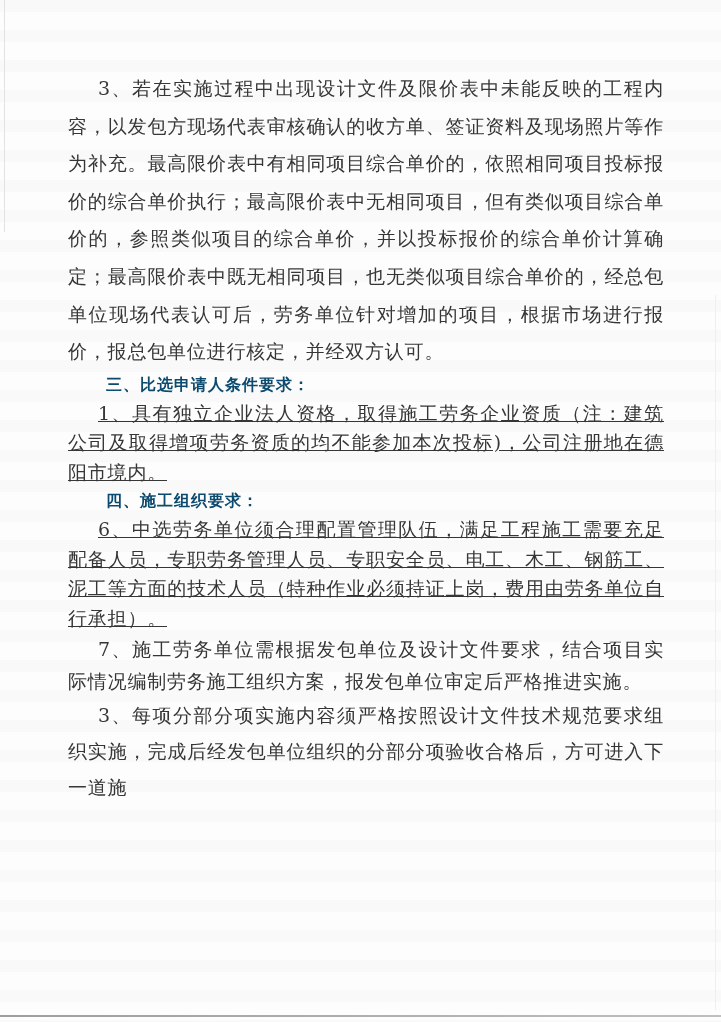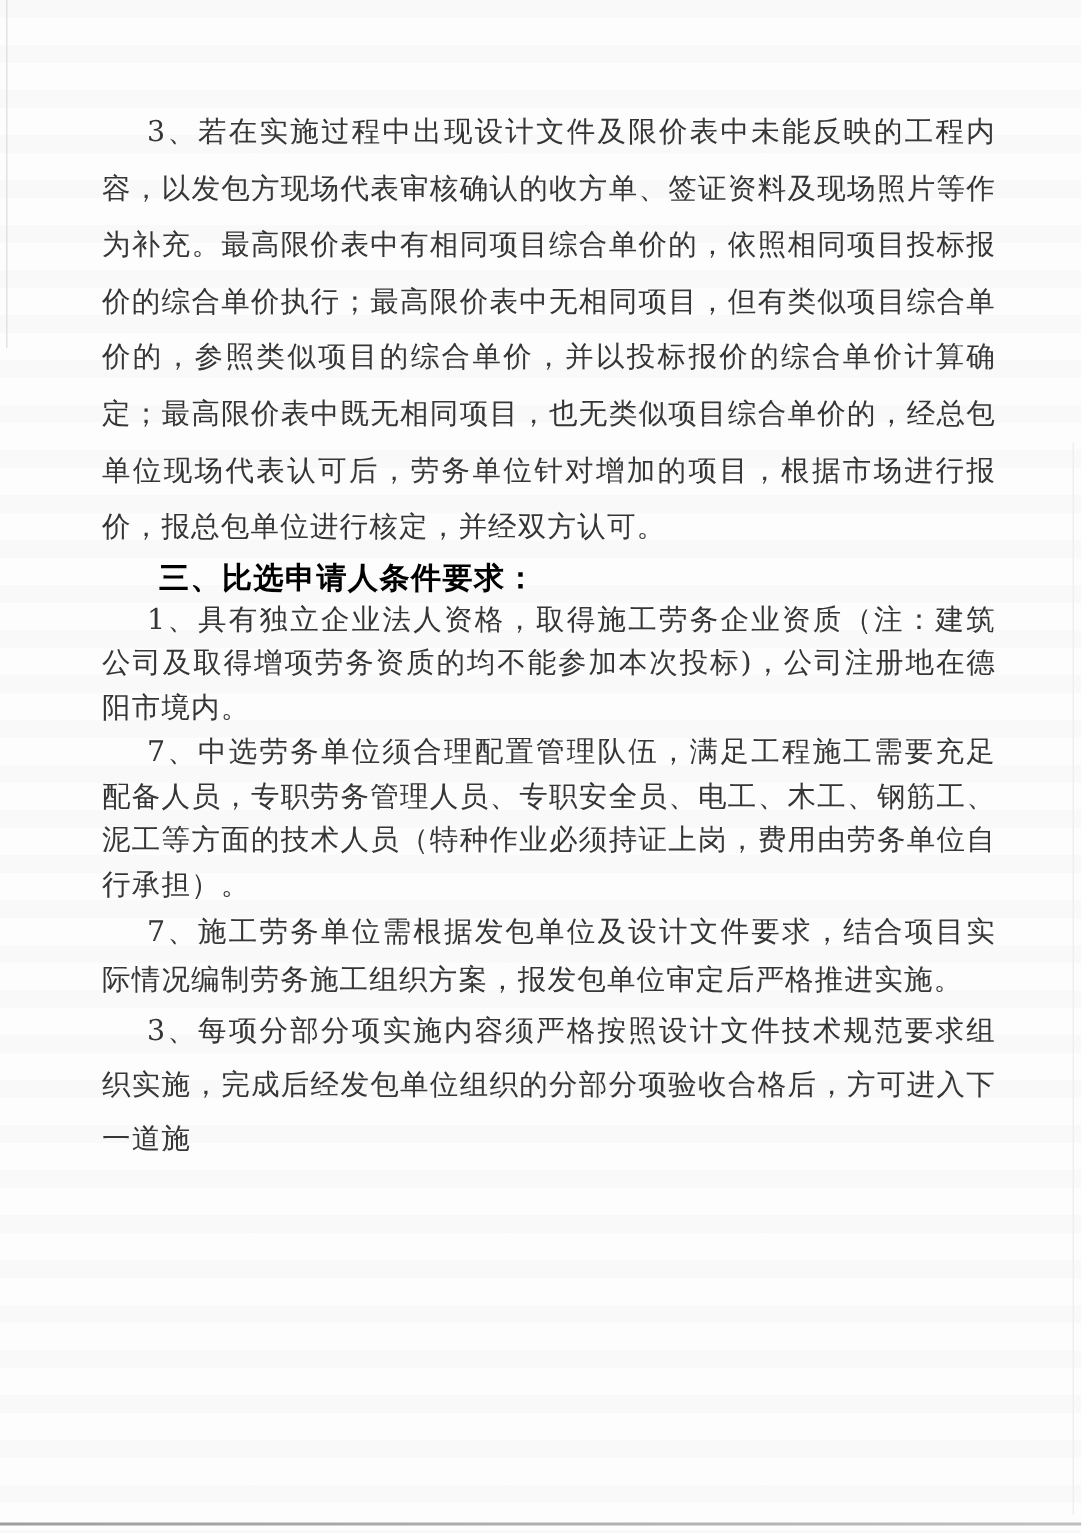--- a/index.html
+++ b/index.html
@@ -63,30 +63,30 @@
   }
   .content p {
     margin: 0;
     font-size: 19px;
     letter-spacing: 0.8px;
     text-align: justify;
     text-justify: inter-character;
   }
   .indent { text-indent: 30px; }
   .lh38 { line-height: 37.6px; }
-  .lh30 { line-height: 29.5px; }
+  .lh30 { line-height: 29.5px; text-decoration: underline; }
   .lh32 { line-height: 32px; }
   .lh36 { line-height: 36px; }
   .content h3 {
     margin: 0;
     padding-left: 38px;
-    font-size: 20px;
+    font-size: 16px;
     font-weight: 700;
     line-height: 28px;
-    color: #000000;
+    color: #0c4a6e;
     letter-spacing: 1px;
   }
   .mt2  { margin-top: 2px; }
   .mt4  { margin-top: 4px; }
   .mt6  { margin-top: 6px; }
   .mt10 { margin-top: 10px; }
   .mt12 { margin-top: 12px; }
 </style>
 </head>
 <body>
@@ -99,22 +99,23 @@
   <div class="content">
     <p class="indent lh38">3、若在实施过程中出现设计文件及限价表中未能反映的工程内容，以发包方现场代表审核确认的收方单、签证资料及现场照片等作为补充。最高限价表中有相同项目综合单价的，依照相同项目投标报价的综合单价执行；最高限价表中无相同项目，但有类似项目综合单价的，参照类似项目的综合单价，并以投标报价的综合单价计算确定；最高限价表中既无相同项目，也无类似项目综合单价的，经总包单位现场代表认可后，劳务单位针对增加的项目，根据市场进行报价，报总包单位进行核定，并经双方认可。</p>
 
     <h3 class="mt12">三、比选申请人条件要求：</h3>
 
     <p class="indent lh30 mt4">1、具有独立企业法人资格，取得施工劳务企业资质（注：建筑公司及取得增项劳务资质的均不能参加本次投标)，公司注册地在德阳市境内。</p>
 
 
 
 
+    <h3 class="mt2">四、施工组织要求：</h3>
 
-    <p class="indent lh30 mt12">7、中选劳务单位须合理配置管理队伍，满足工程施工需要充足配备人员，专职劳务管理人员、专职安全员、电工、木工、钢筋工、泥工等方面的技术人员（特种作业必须持证上岗，费用由劳务单位自行承担）。</p>
+    <p class="indent lh30 mt12">6、中选劳务单位须合理配置管理队伍，满足工程施工需要充足配备人员，专职劳务管理人员、专职安全员、电工、木工、钢筋工、泥工等方面的技术人员（特种作业必须持证上岗，费用由劳务单位自行承担）。</p>
 
     <p class="indent lh32 mt6">7、施工劳务单位需根据发包单位及设计文件要求，结合项目实际情况编制劳务施工组织方案，报发包单位审定后严格推进实施。</p>
 
     <p class="indent lh36 mt10">3、每项分部分项实施内容须严格按照设计文件技术规范要求组织实施，完成后经发包单位组织的分部分项验收合格后，方可进入下一道施</p>
   </div>
 
   <div class="bottom-edge-line"></div>
 </div>
 
 </body></html>

